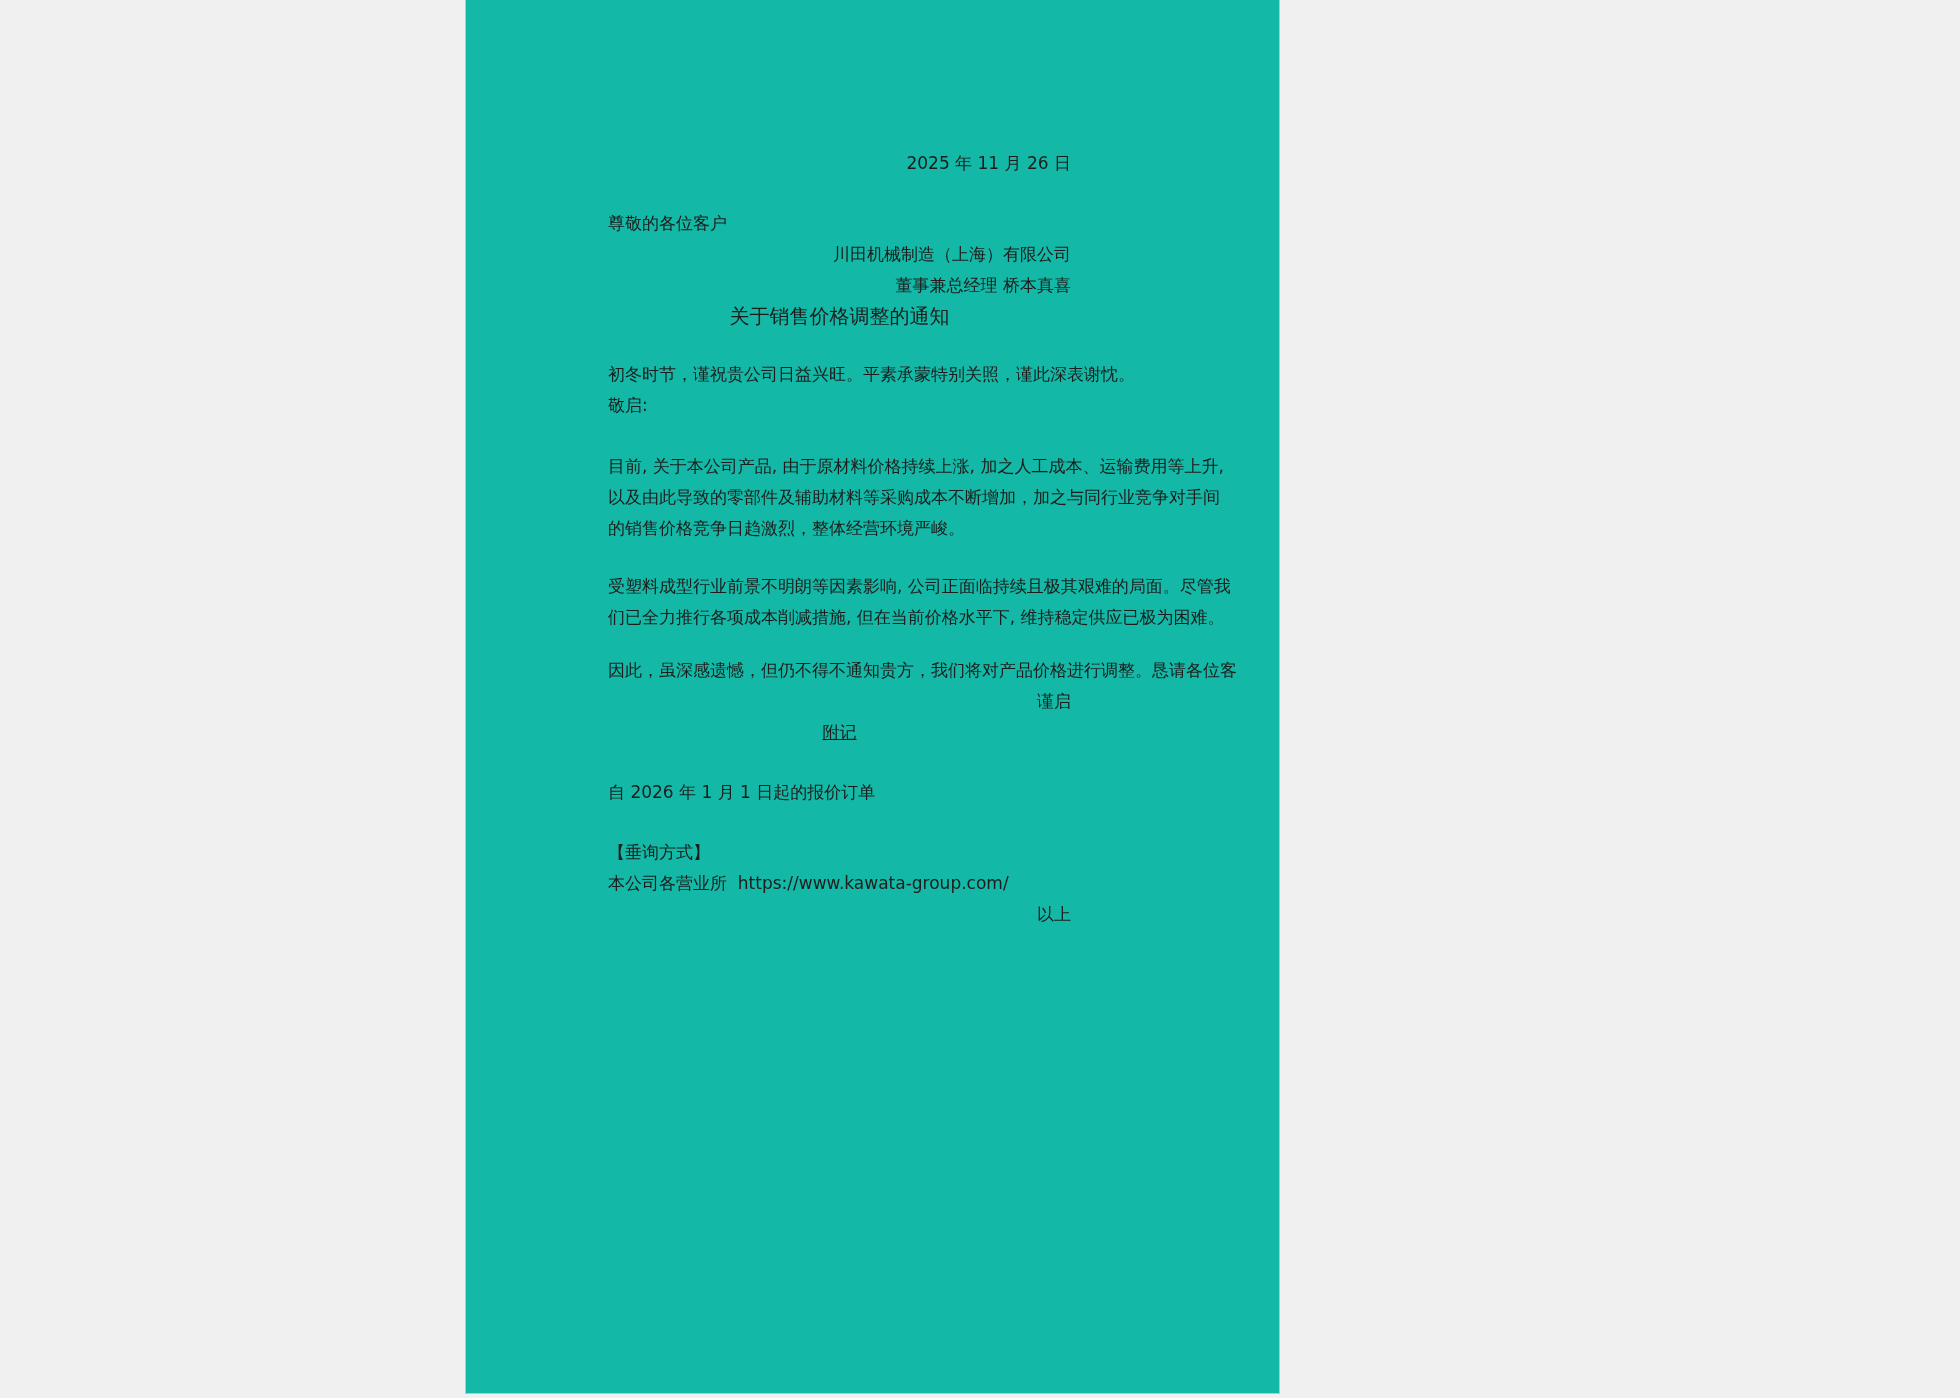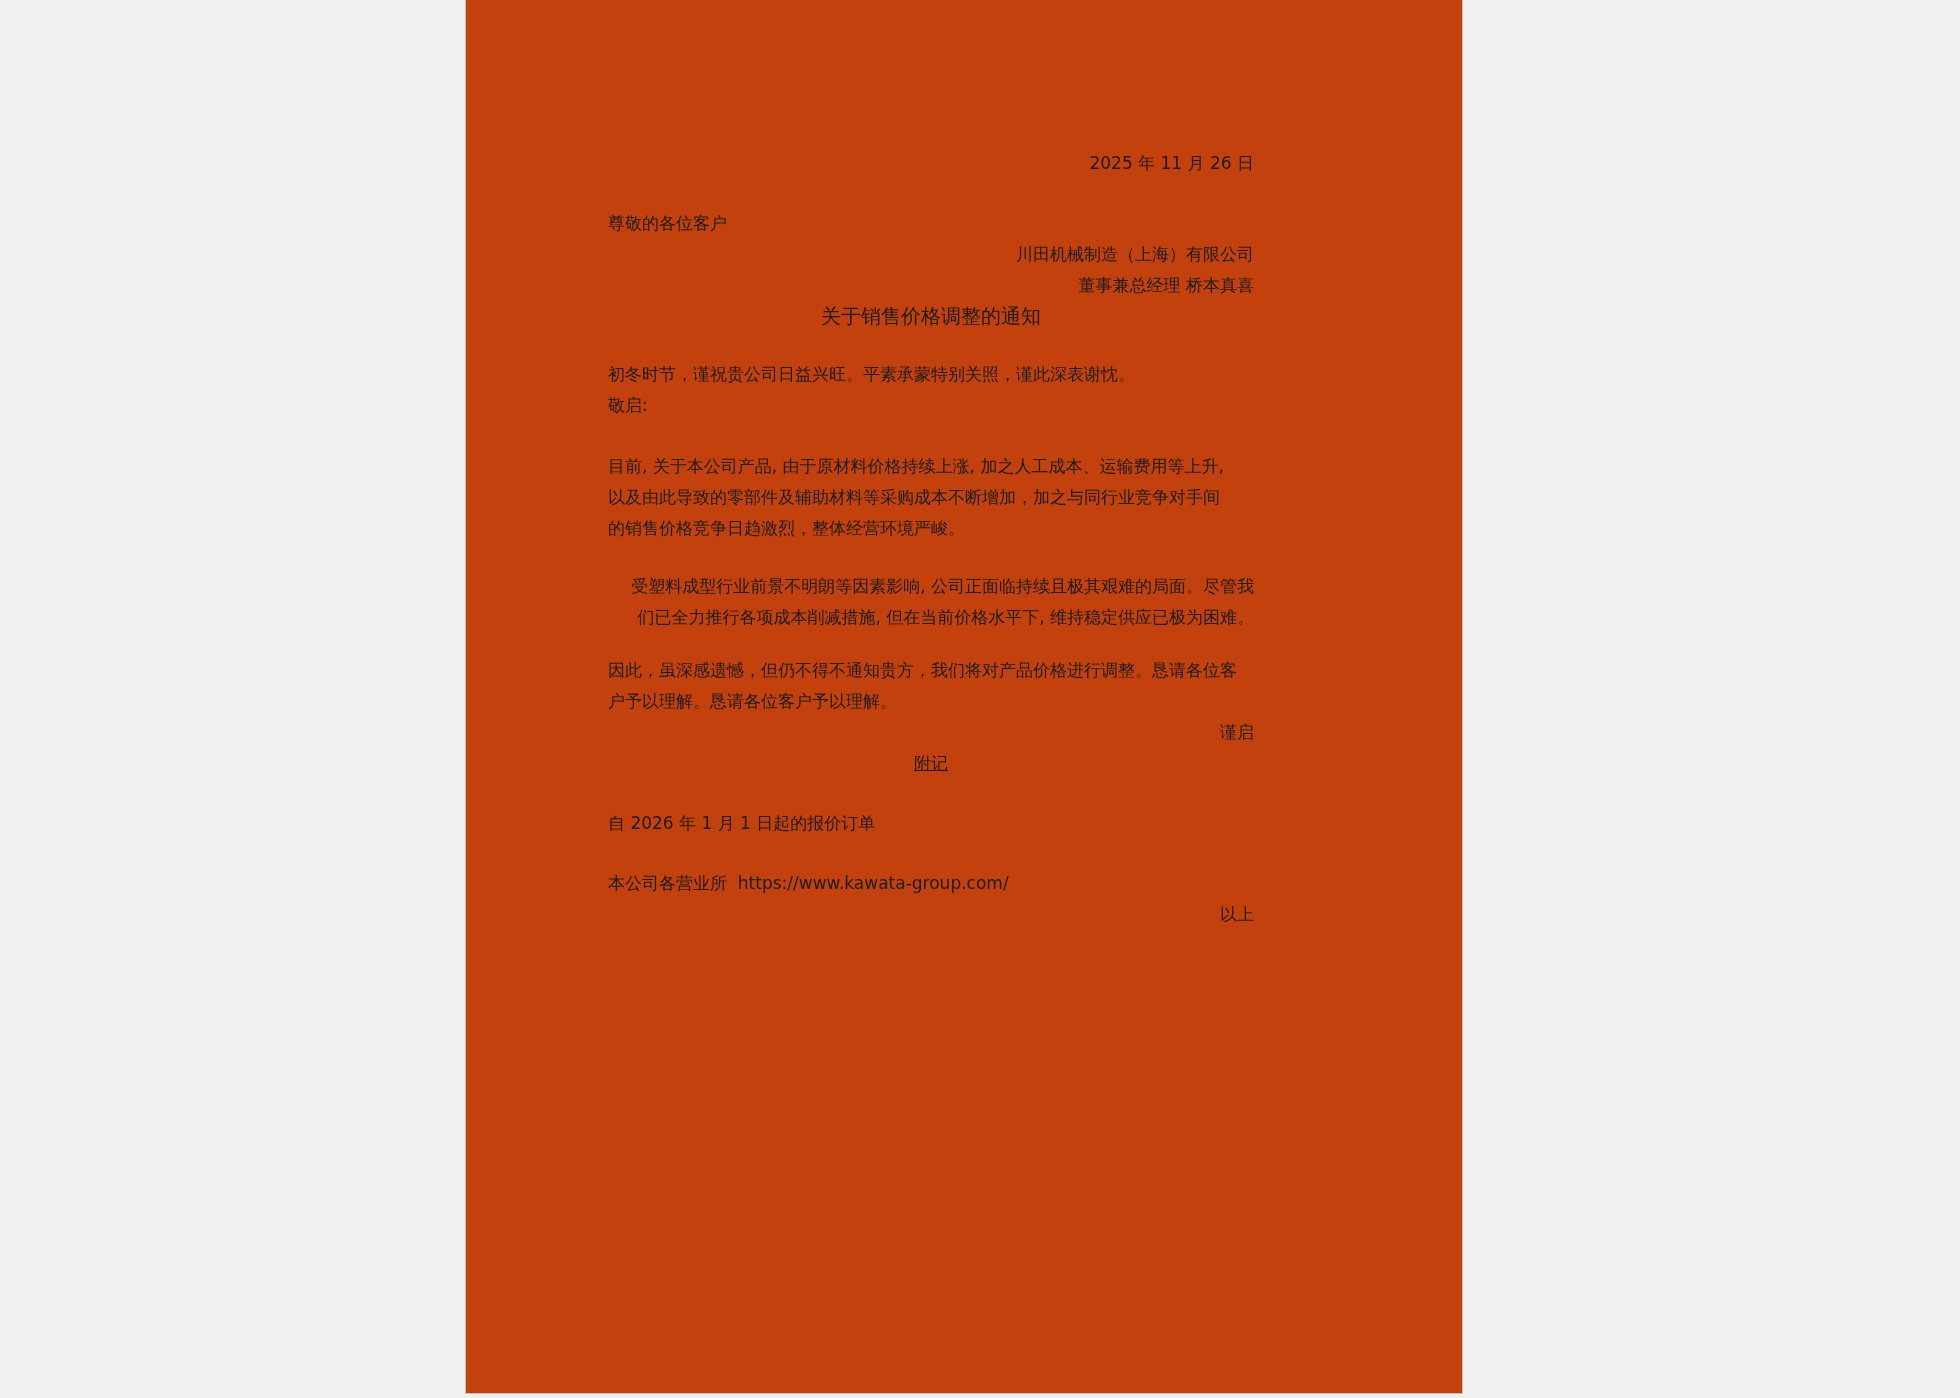--- a/index.html
+++ b/index.html
@@ -9,23 +9,23 @@
     width: 1960px;
     height: 1398px;
     background: #f0f0f0;
     font-family: "DejaVu Sans", "Liberation Sans", sans-serif;
     overflow: hidden;
   }
   .paper {
     position: absolute;
     left: 465px;
     top: 0;
-    width: 998px;
+    width: 815px;
     height: 1394px;
-    background: #c2410c;
+    background: #14b8a6;
     border-left: 1px solid #c3c3c3;
     border-right: 1px solid #c3c3c3;
     border-bottom: 1px solid #c3c3c3;
   }
   .content {
     padding: 148px 208px 0 142px;
     color: #1d1d1d;
     font-size: 17px;
     line-height: 31px;
   }
@@ -75,31 +75,31 @@
       <p>的销售价格竞争日趋激烈，整体经营环境严峻。</p>
     </div>
 
     <div class="para2-block">
       <p>受塑料成型行业前景不明朗等因素影响, 公司正面临持续且极其艰难的局面。尽管我</p>
       <p>们已全力推行各项成本削减措施, 但在当前价格水平下, 维持稳定供应已极为困难。</p>
     </div>
 
     <div class="para3-block">
       <p>因此，虽深感遗憾，但仍不得不通知贵方，我们将对产品价格进行调整。恳请各位客</p>
-      <p>户予以理解。恳请各位客户予以理解。</p>
     </div>
 
     <p class="closing-line right">谨启</p>
 
     <p class="postscript-line center">附记</p>
 
     <div class="adjust-block">
       <p>自 2026 年 1 月 1 日起的报价订单</p>
     </div>
 
     <div class="inquiry-block">
+      <p>【垂询方式】</p>
       <p>本公司各营业所  https://www.kawata-group.com/</p>
     </div>
 
     <p class="end-line right">以上</p>
 
   </div>
 </div>
 
 </body></html>

